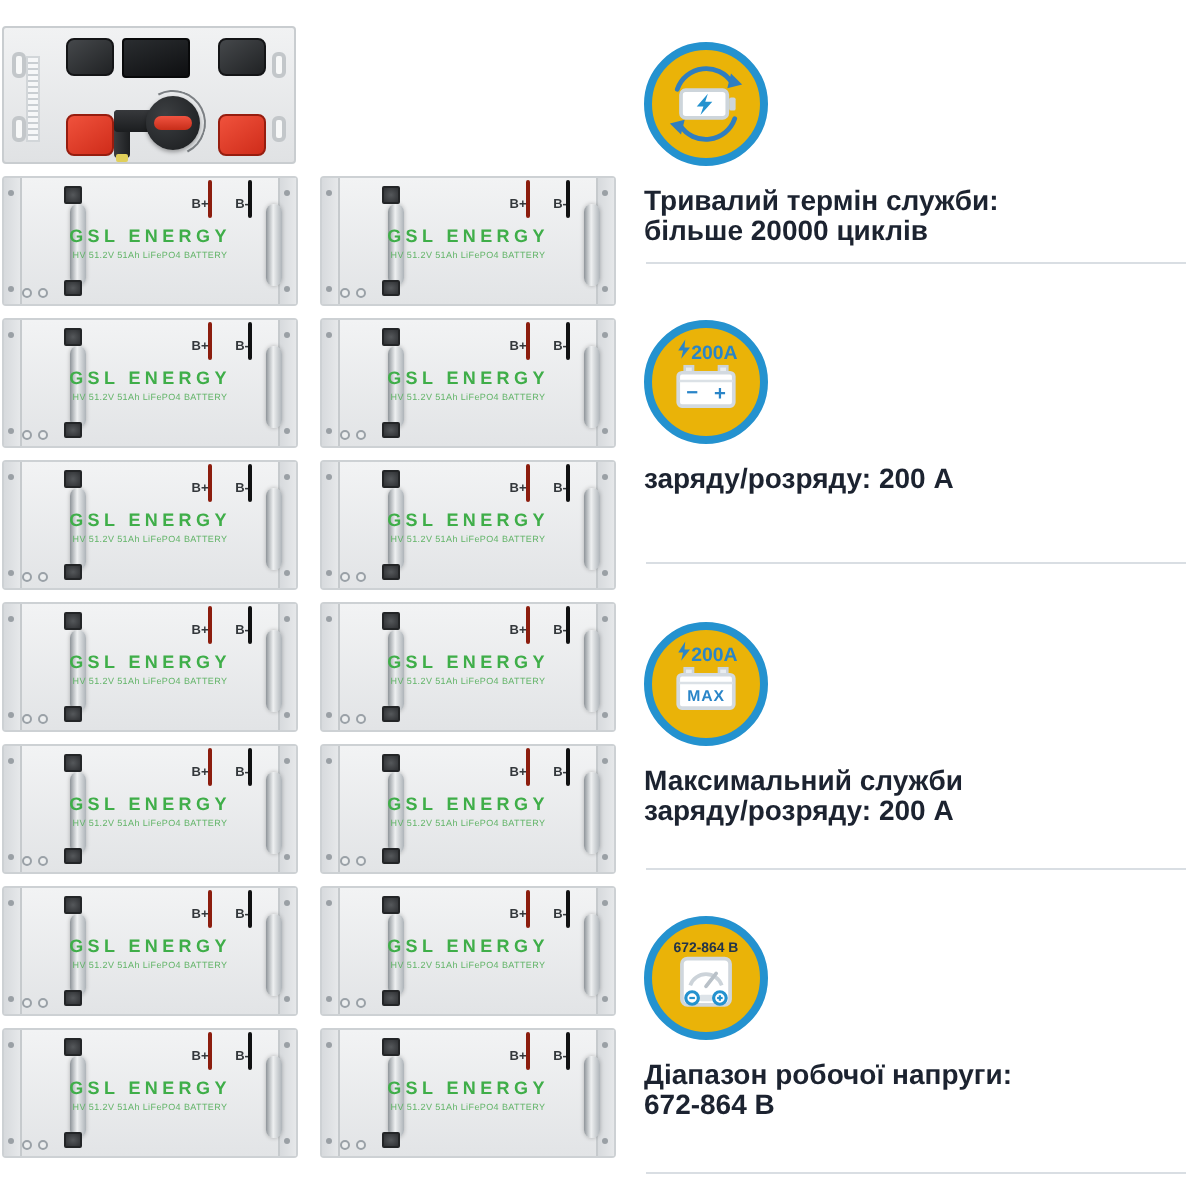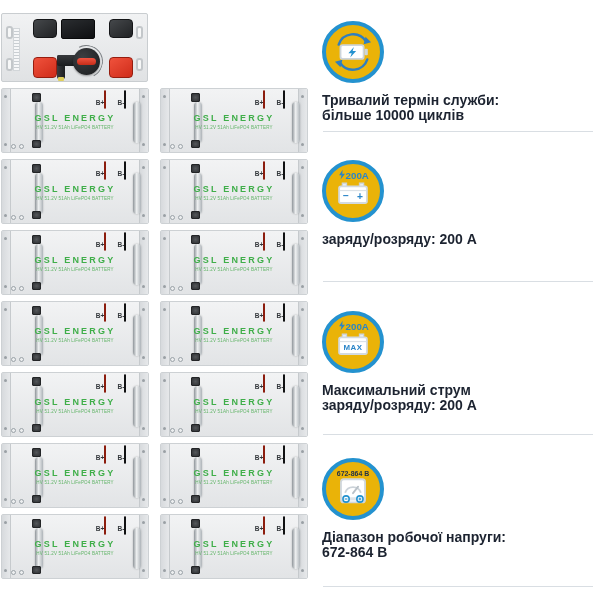--- a/index.html
+++ b/index.html
@@ -517,21 +517,21 @@
           <polygon points="40.5,10.5 46.5,16.5 38.5,18.5" fill="#2f7ec0"></polygon>
           <path d="M 42.5 35 A 16.5 16.5 0 0 1 13 38.5" fill="none" stroke="#2f7ec0" stroke-width="2.6" stroke-linecap="round"></path>
           <polygon points="13.5,43.5 7.5,37.5 15.5,35.5" fill="#2f7ec0"></polygon>
           <rect x="13.5" y="19.5" width="25" height="15" rx="2.5" fill="#fff" stroke="#cdd5db" stroke-width="2"></rect>
           <rect x="39.5" y="23.5" width="3.5" height="7" rx="1" fill="#cdd5db"></rect>
           <polygon points="28,21.5 22,28.4 25.6,28.4 24,33 30.4,25.8 26.6,25.8" fill="#2492cf"></polygon>
         </svg>
       </div>
       <div class="ftext">
         <div>Тривалий термін служби:</div>
-        <div>більше 10000 циклів</div>
+        <div>більше 20000 циклів</div>
       </div>
     </div>
 
     <div class="fblock fb2">
       <div class="ficon">
         <svg width="50" height="50" viewBox="0 0 54 54">
           <polygon points="15.8,4 12,10 14.6,10 13.6,14.5 18.4,8.4 15.4,8.4" fill="#2a85c8"></polygon>
           <text x="19" y="14.5" font-size="10.5" font-weight="bold" fill="#2a85c8">200A</text>
           <rect x="15.5" y="18.5" width="4.5" height="4" fill="#e9edf0" stroke="#ccd3d9" stroke-width="1.4"></rect>
           <rect x="34" y="18.5" width="4.5" height="4" fill="#e9edf0" stroke="#ccd3d9" stroke-width="1.4"></rect>
@@ -552,21 +552,21 @@
           <polygon points="15.8,4 12,10 14.6,10 13.6,14.5 18.4,8.4 15.4,8.4" fill="#2a85c8"></polygon>
           <text x="19" y="14.5" font-size="10.5" font-weight="bold" fill="#2a85c8">200A</text>
           <rect x="15.5" y="18.5" width="4.5" height="4" fill="#e9edf0" stroke="#ccd3d9" stroke-width="1.4"></rect>
           <rect x="34" y="18.5" width="4.5" height="4" fill="#e9edf0" stroke="#ccd3d9" stroke-width="1.4"></rect>
           <rect x="12" y="22" width="30" height="18" rx="2" fill="#fff" stroke="#d3dae0" stroke-width="2"></rect>
           <line x1="12.5" y1="26.5" x2="41.5" y2="26.5" stroke="#dbe1e6" stroke-width="1.3"></line>
           <text x="27" y="36" font-size="8.5" font-weight="bold" letter-spacing="0.5" fill="#2a85c8" text-anchor="middle">MAX</text>
         </svg>
       </div>
       <div class="ftext">
-        <div>Максимальний струм</div>
+        <div>Максимальний служби</div>
         <div>заряду/розряду: 200 А</div>
       </div>
     </div>
 
     <div class="fblock fb4">
       <div class="ficon">
         <svg width="50" height="50" viewBox="0 0 54 54">
           <text x="27" y="13" font-size="7.5" font-weight="bold" fill="#223349" text-anchor="middle">672-864 В</text>
           <rect x="14" y="16.5" width="26" height="25" rx="3" fill="#fff" stroke="#d0d7dd" stroke-width="2"></rect>
           <path d="M 18.5 31 A 9 9 0 0 1 35.5 31" fill="none" stroke="#ccd3d9" stroke-width="2"></path>

